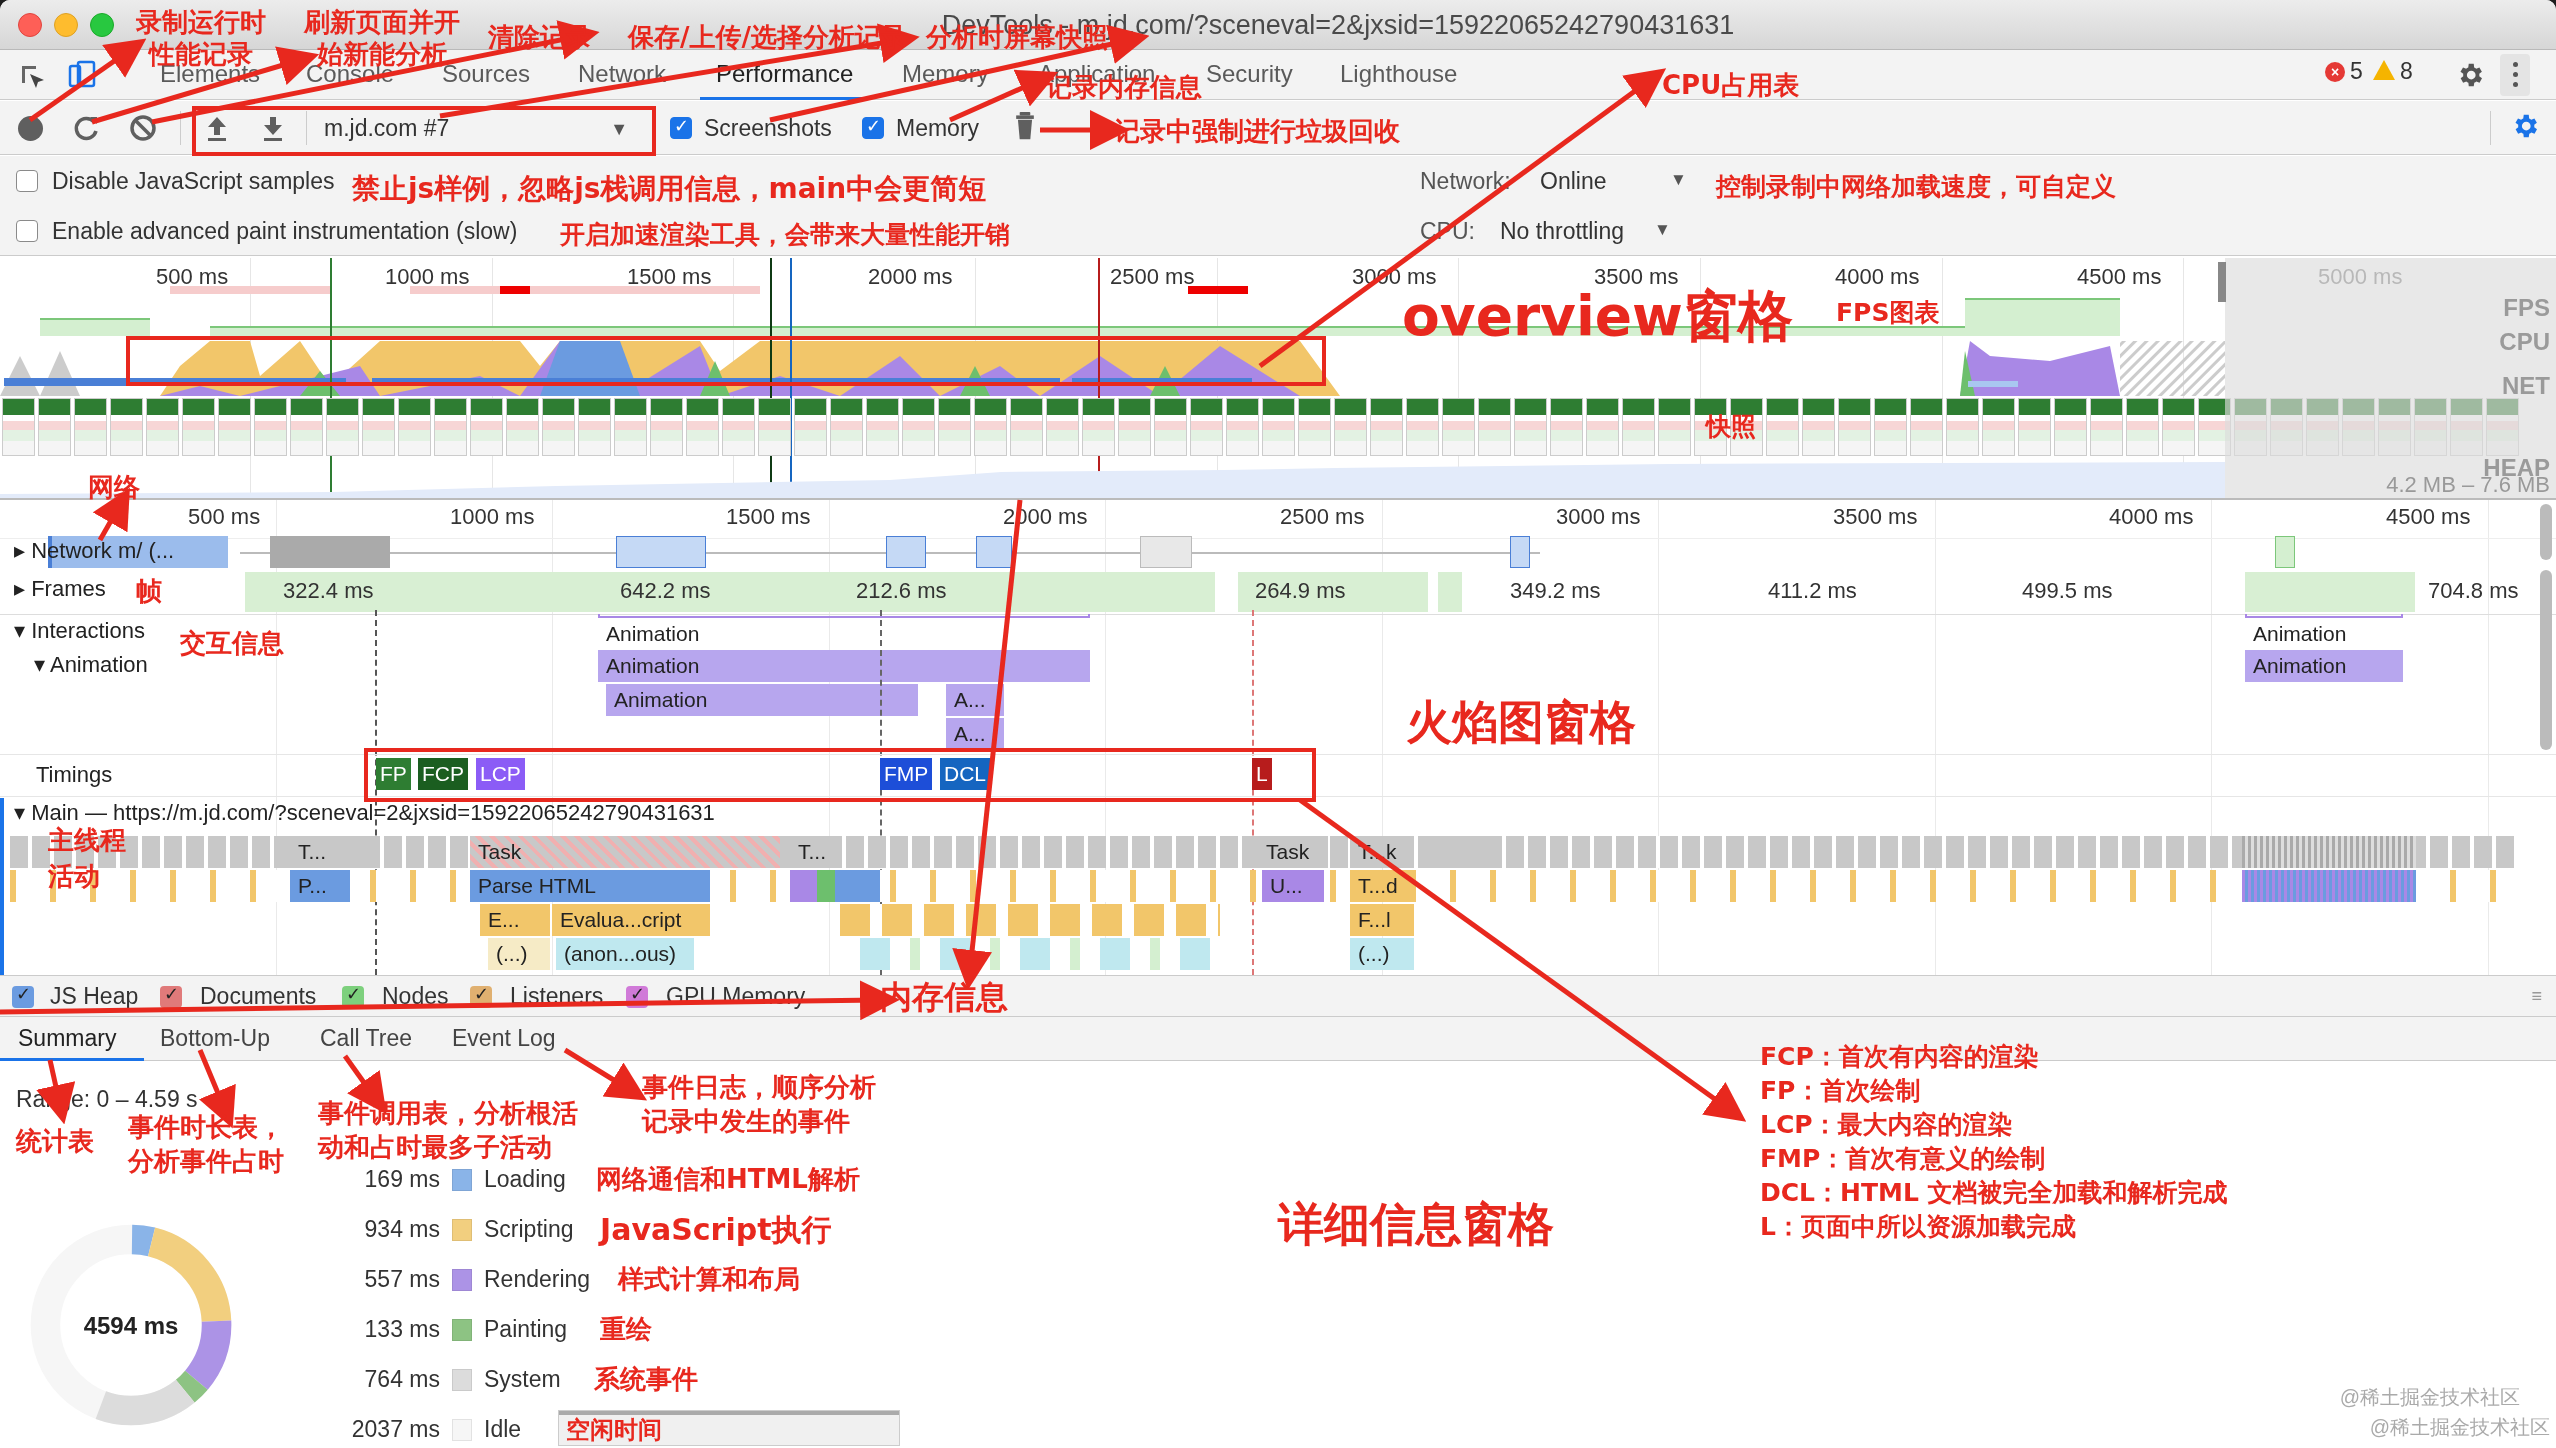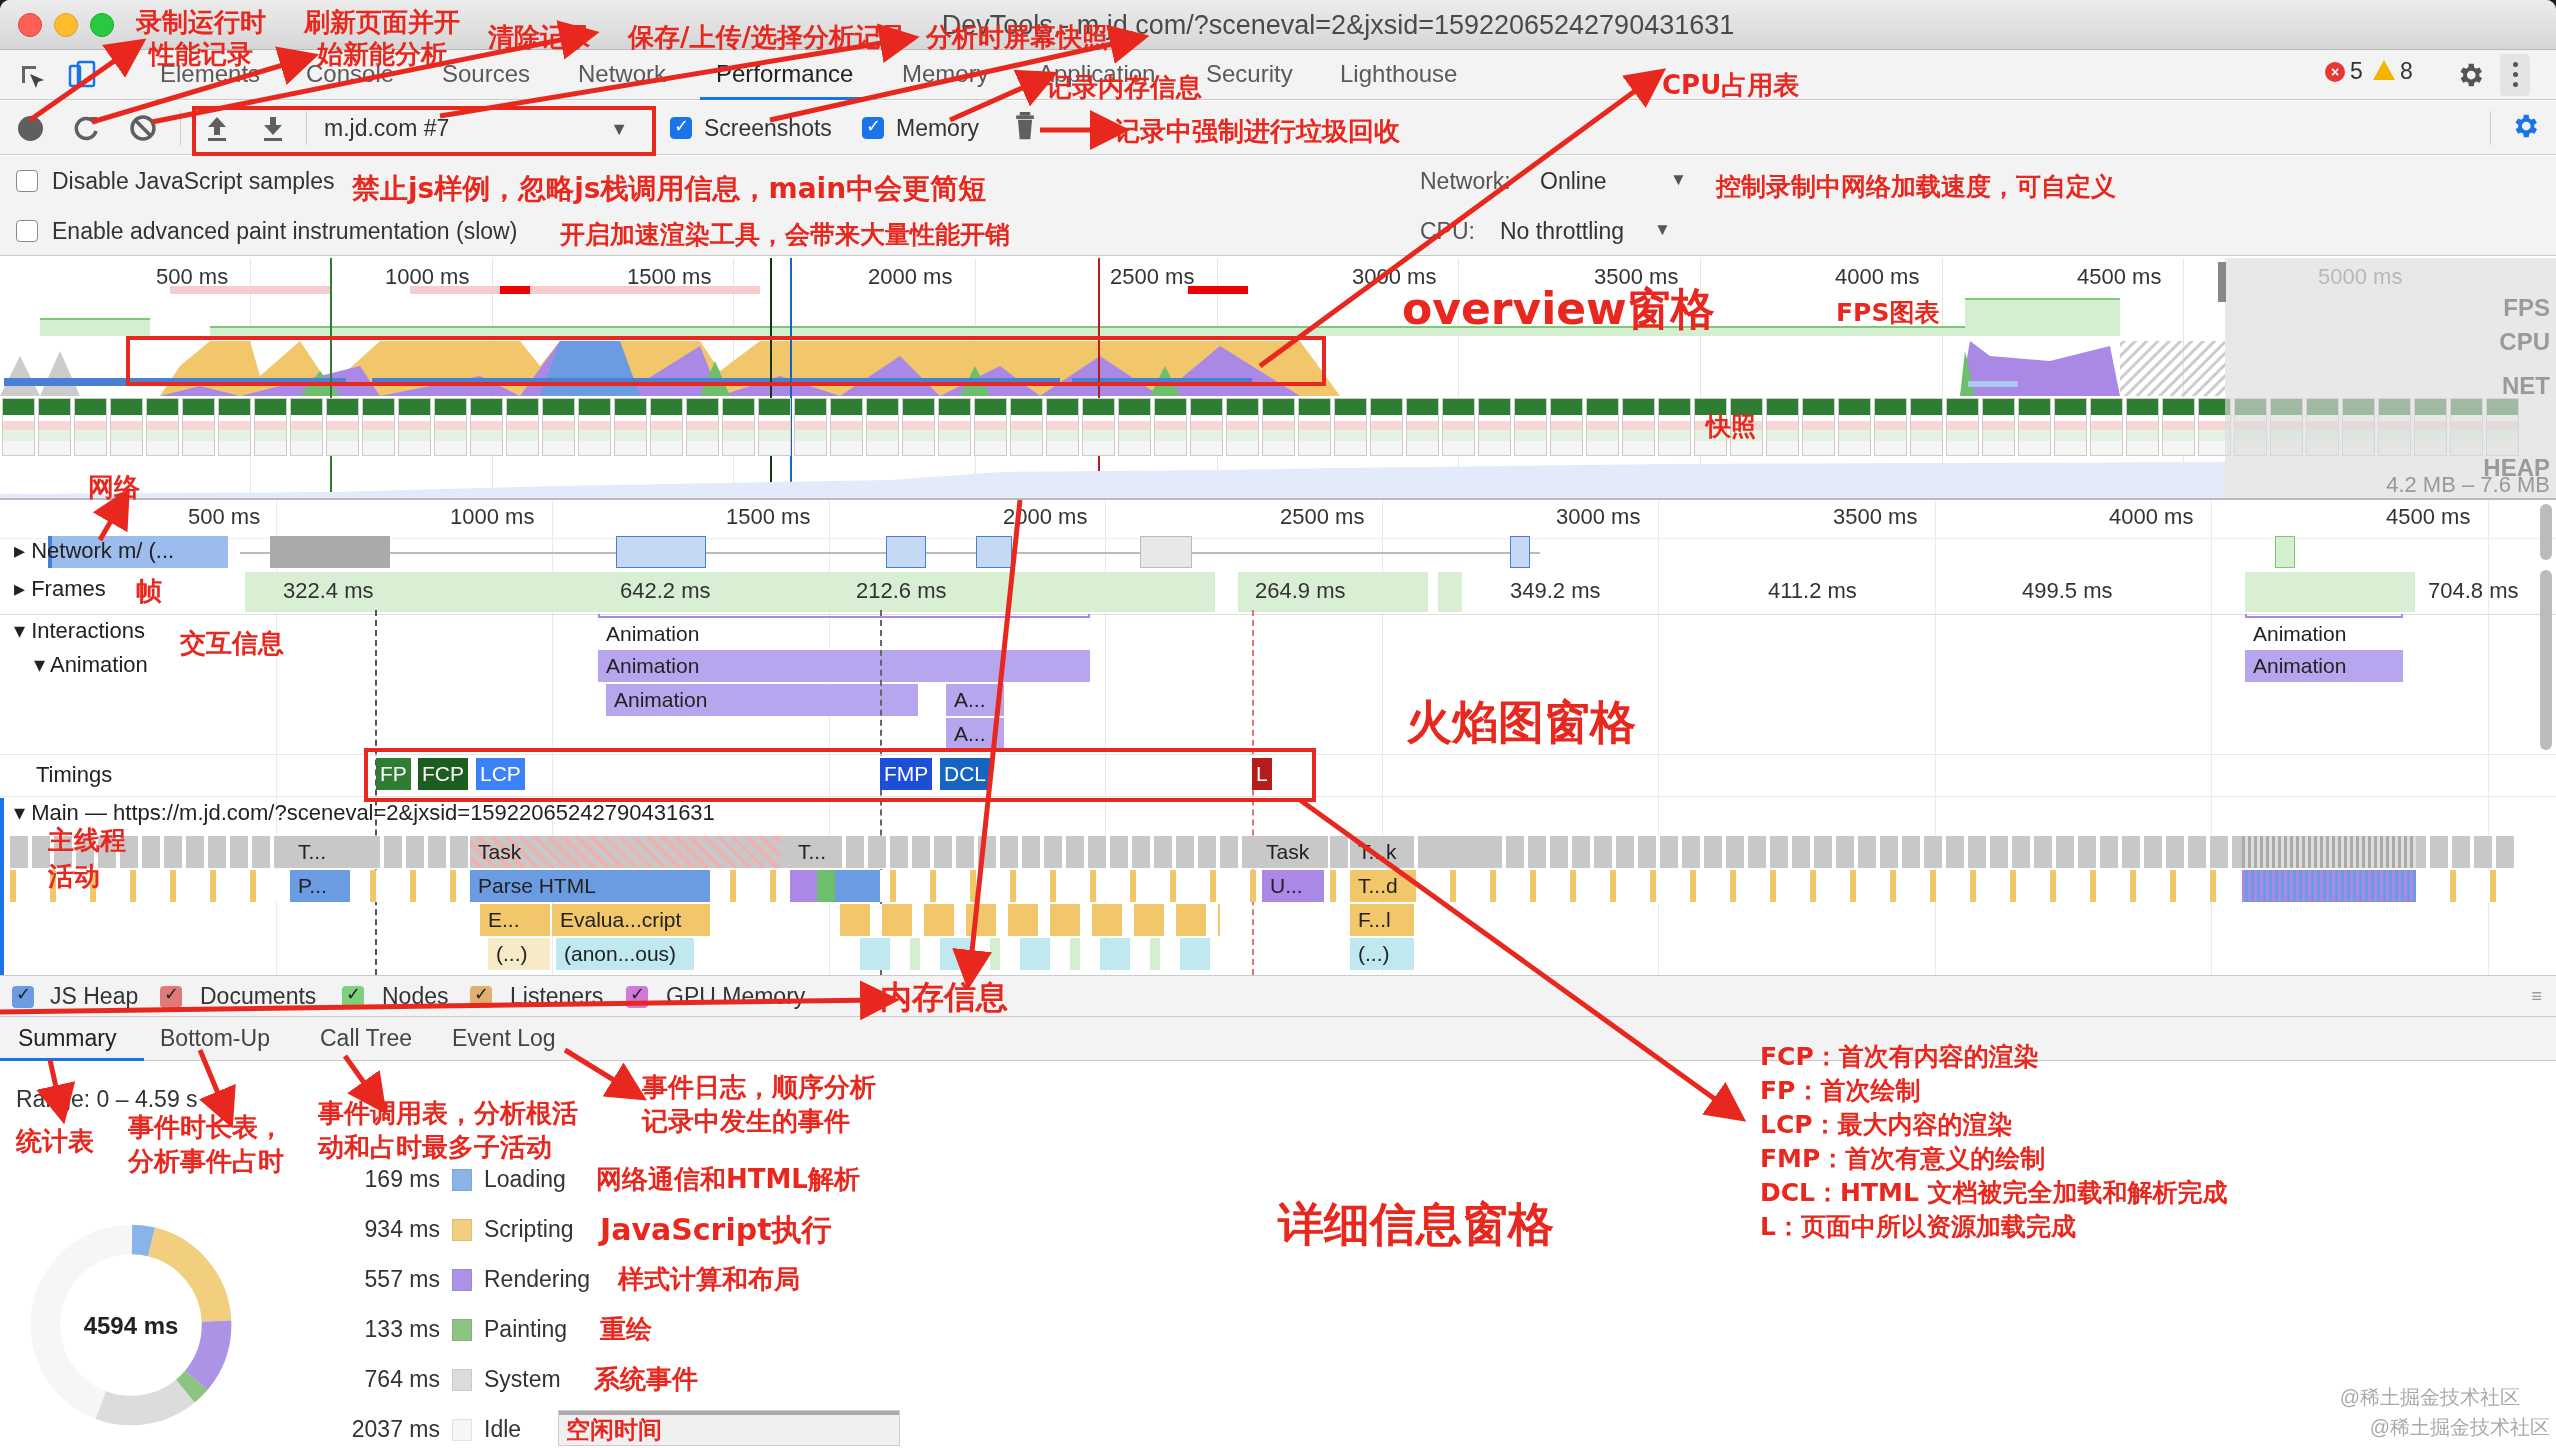--- a/index.html
+++ b/index.html
@@ -380,21 +380,21 @@
     <div class="bar" style="left:2245px;top:150px;width:158px;background:#b7a6ee;">Animation</div>
 
     <div class="dash" style="left:375px;"></div>
     <div class="dash" style="left:880px;border-color:#666;"></div>
     <div class="dash" style="left:1252px;border-color:#d77;"></div>
 
     <div style="position:absolute;left:0;top:254px;width:100%;height:1px;background:#e6e6e6;"></div>
     <span class="track-label" style="left:36px;top:262px;">Timings</span>
     <div class="mark" style="left:376px;top:258px;background:#2e7d32;">FP</div>
     <div class="mark" style="left:418px;top:258px;background:#1b5e20;">FCP</div>
-    <div class="mark" style="left:476px;top:258px;background:#3b82f6;">LCP</div>
+    <div class="mark" style="left:476px;top:258px;background:#8b5cf6;">LCP</div>
     <div class="mark" style="left:880px;top:258px;background:#1d4ed8;">FMP</div>
     <div class="mark" style="left:940px;top:258px;background:#1565c0;">DCL</div>
     <div class="mark" style="left:1252px;top:258px;background:#b71c1c;">L</div>
 
     <div style="position:absolute;left:0;top:296px;width:100%;height:1px;background:#e6e6e6;"></div>
     <div style="position:absolute;left:0;top:298px;width:4px;height:177px;background:#1a73e8;"></div>
     <span class="track-label" style="left:14px;top:300px;">▾ <span>Main — https://m.jd.com/?sceneval=2&amp;jxsid=15922065242790431631</span></span>
 
     <div class="task-row" style="top:336px;background:repeating-linear-gradient(90deg,#c8c8c8 0 18px,#fff 18px 22px);"></div>
     <div class="bar" style="left:290px;top:336px;width:76px;background:#c8c8c8;">T...</div>
@@ -533,21 +533,21 @@
 始新能分析</div>
   <div class="ann" style="left:488px;top:20px;font-size:26px;">清除记录</div>
   <div class="ann" style="left:628px;top:20px;font-size:26px;">保存/上传/选择分析记录</div>
   <div class="ann" style="left:926px;top:20px;font-size:26px;">分析时屏幕快照</div>
   <div class="ann" style="left:1046px;top:70px;font-size:26px;">记录内存信息</div>
   <div class="ann" style="left:1114px;top:114px;font-size:26px;">记录中强制进行垃圾回收</div>
   <div class="ann" style="left:1662px;top:68px;font-size:26px;">CPU占用表</div>
   <div class="ann" style="left:352px;top:170px;font-size:28px;">禁止js样例，忽略js栈调用信息，main中会更简短</div>
   <div class="ann" style="left:560px;top:218px;font-size:25px;">开启加速渲染工具，会带来大量性能开销</div>
   <div class="ann" style="left:1716px;top:170px;font-size:25px;">控制录制中网络加载速度，可自定义</div>
-  <div class="ann" style="left:1402px;top:280px;font-size:44px;">overview窗格</div>
+  <div class="ann" style="left:1402px;top:280px;font-size:55px;">overview窗格</div>
   <div class="ann" style="left:1836px;top:296px;font-size:25px;">FPS图表</div>
   <div class="ann" style="left:1706px;top:410px;font-size:25px;">快照</div>
   <div class="ann" style="left:88px;top:470px;font-size:26px;">网络</div>
   <div class="ann" style="left:136px;top:574px;font-size:26px;">帧</div>
   <div class="ann" style="left:180px;top:626px;font-size:26px;">交互信息</div>
   <div class="ann" style="left:1406px;top:692px;font-size:46px;">火焰图窗格</div>
   <div class="ann" style="left:48px;top:822px;font-size:26px;line-height:36px;white-space:pre;">主线程
 活动</div>
   <div class="ann" style="left:880px;top:976px;font-size:32px;">内存信息</div>
   <div class="ann" style="left:16px;top:1124px;font-size:26px;">统计表</div>

